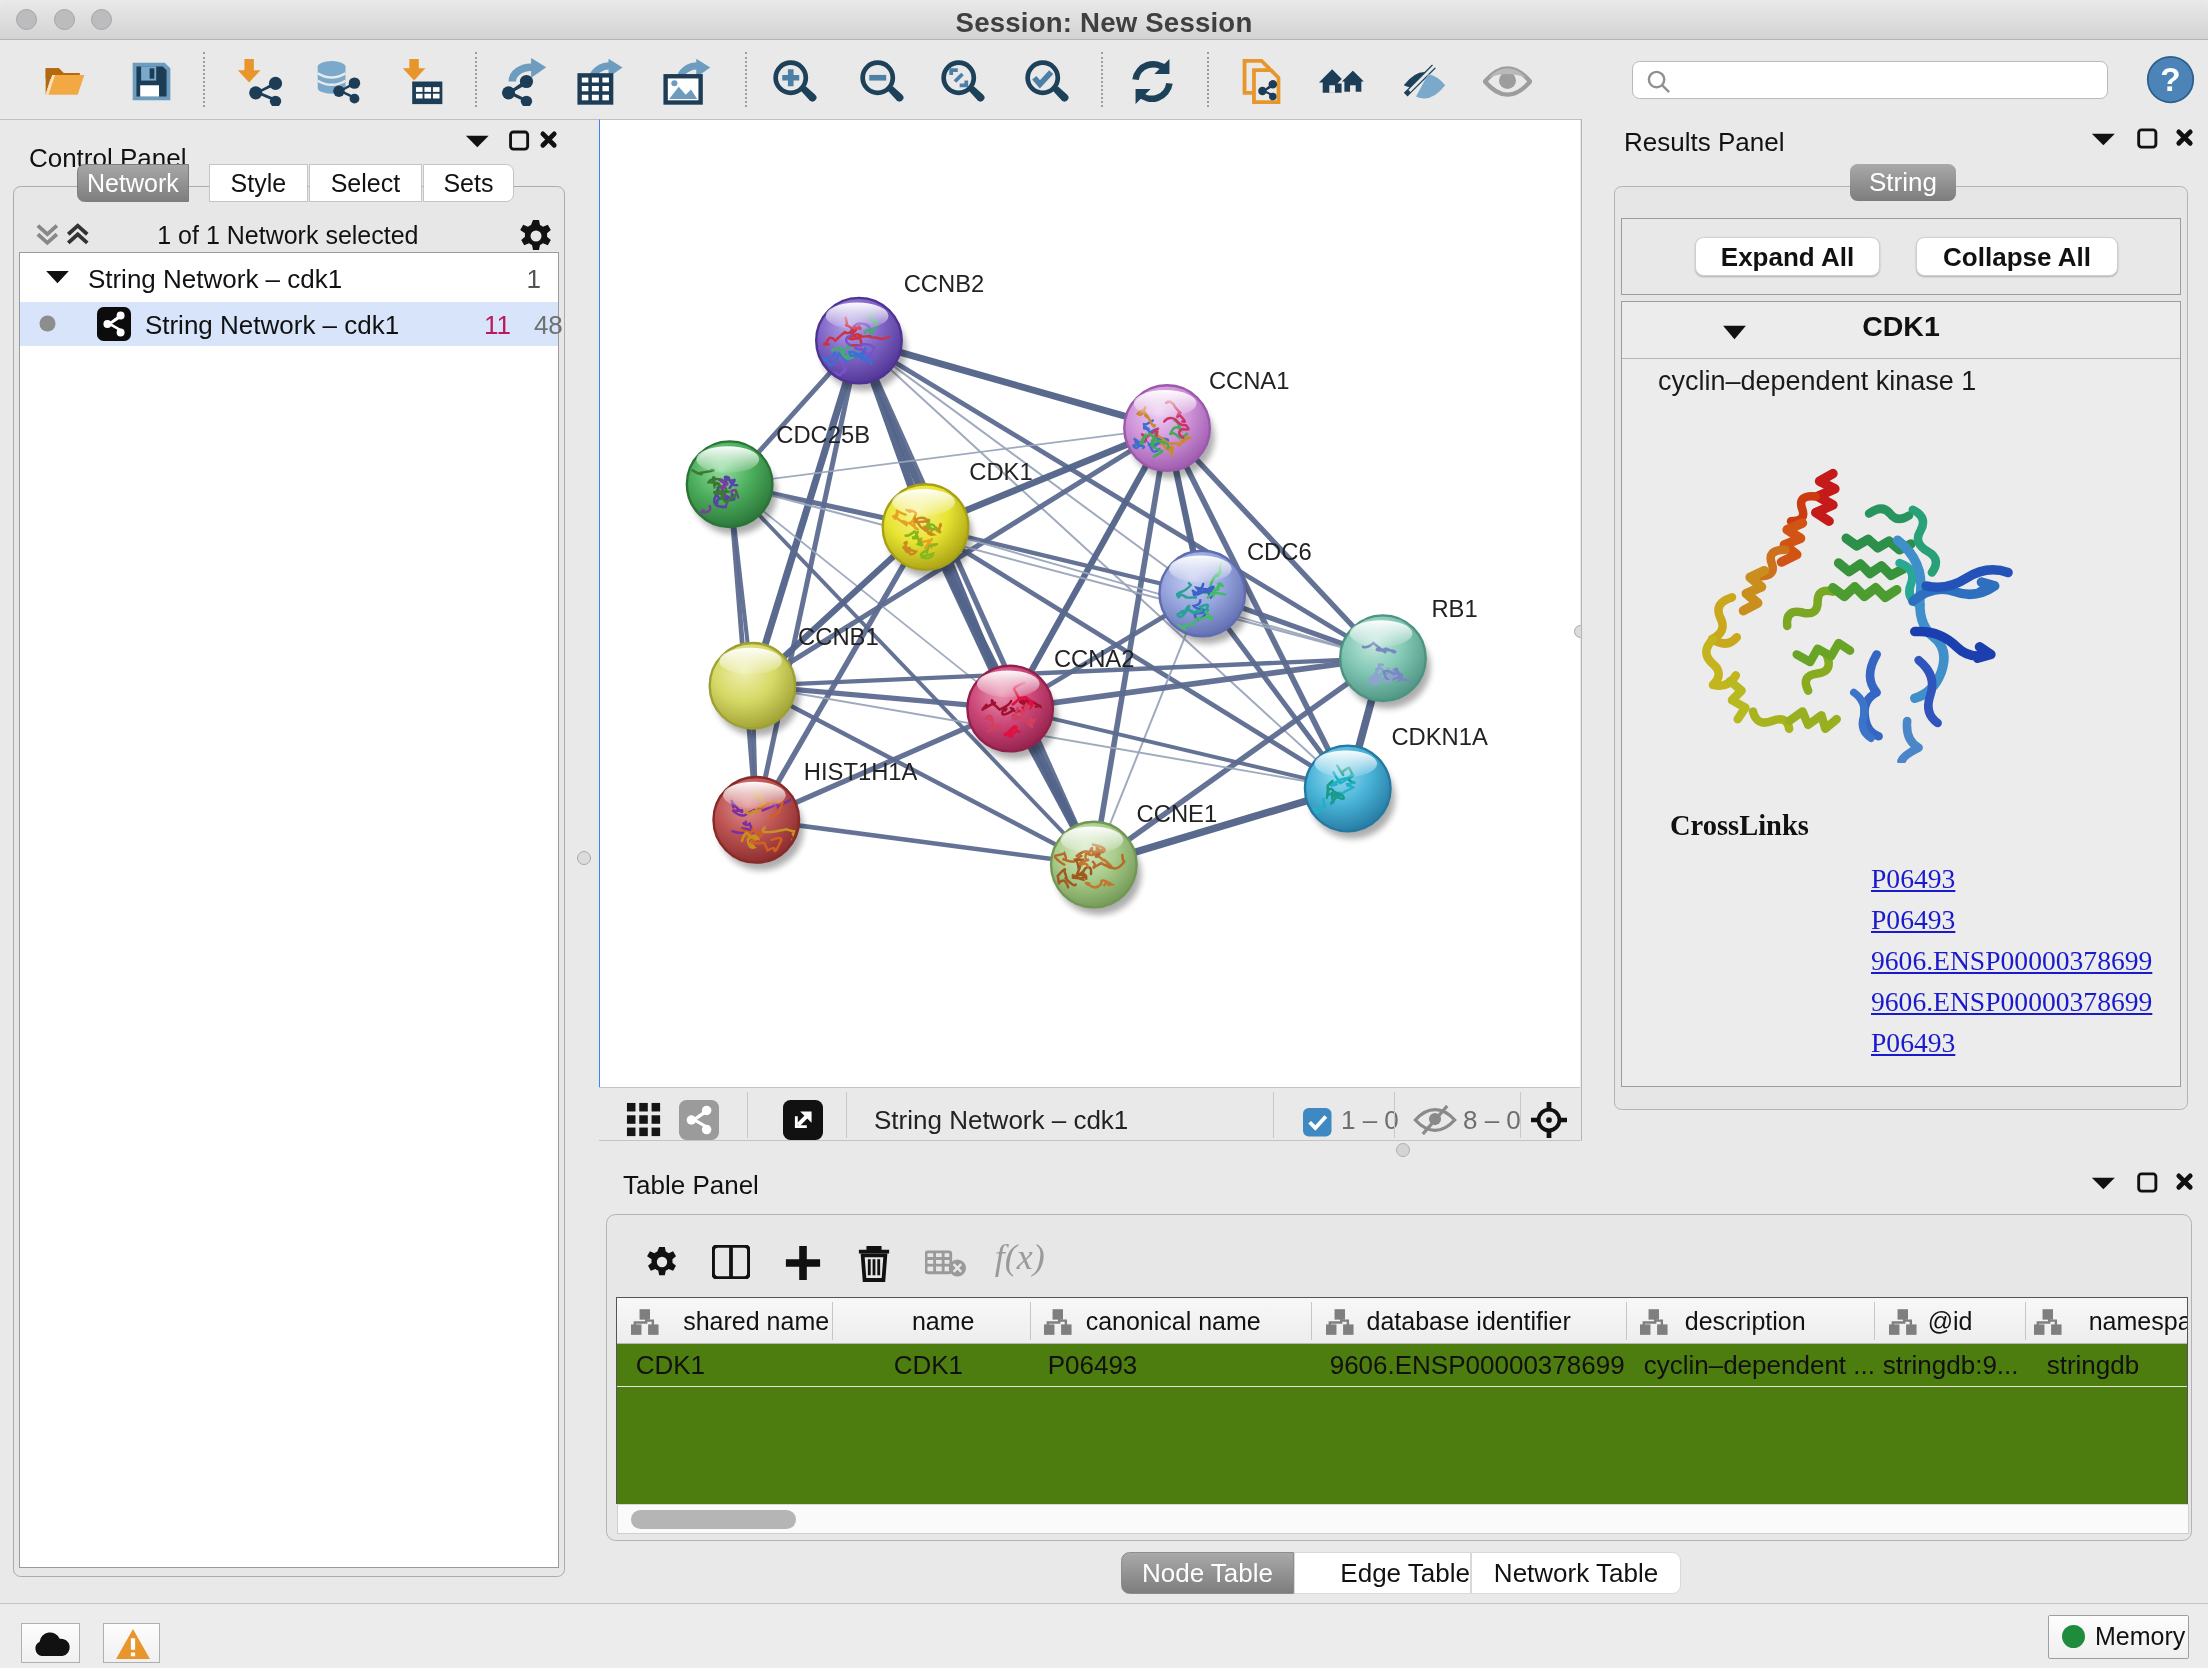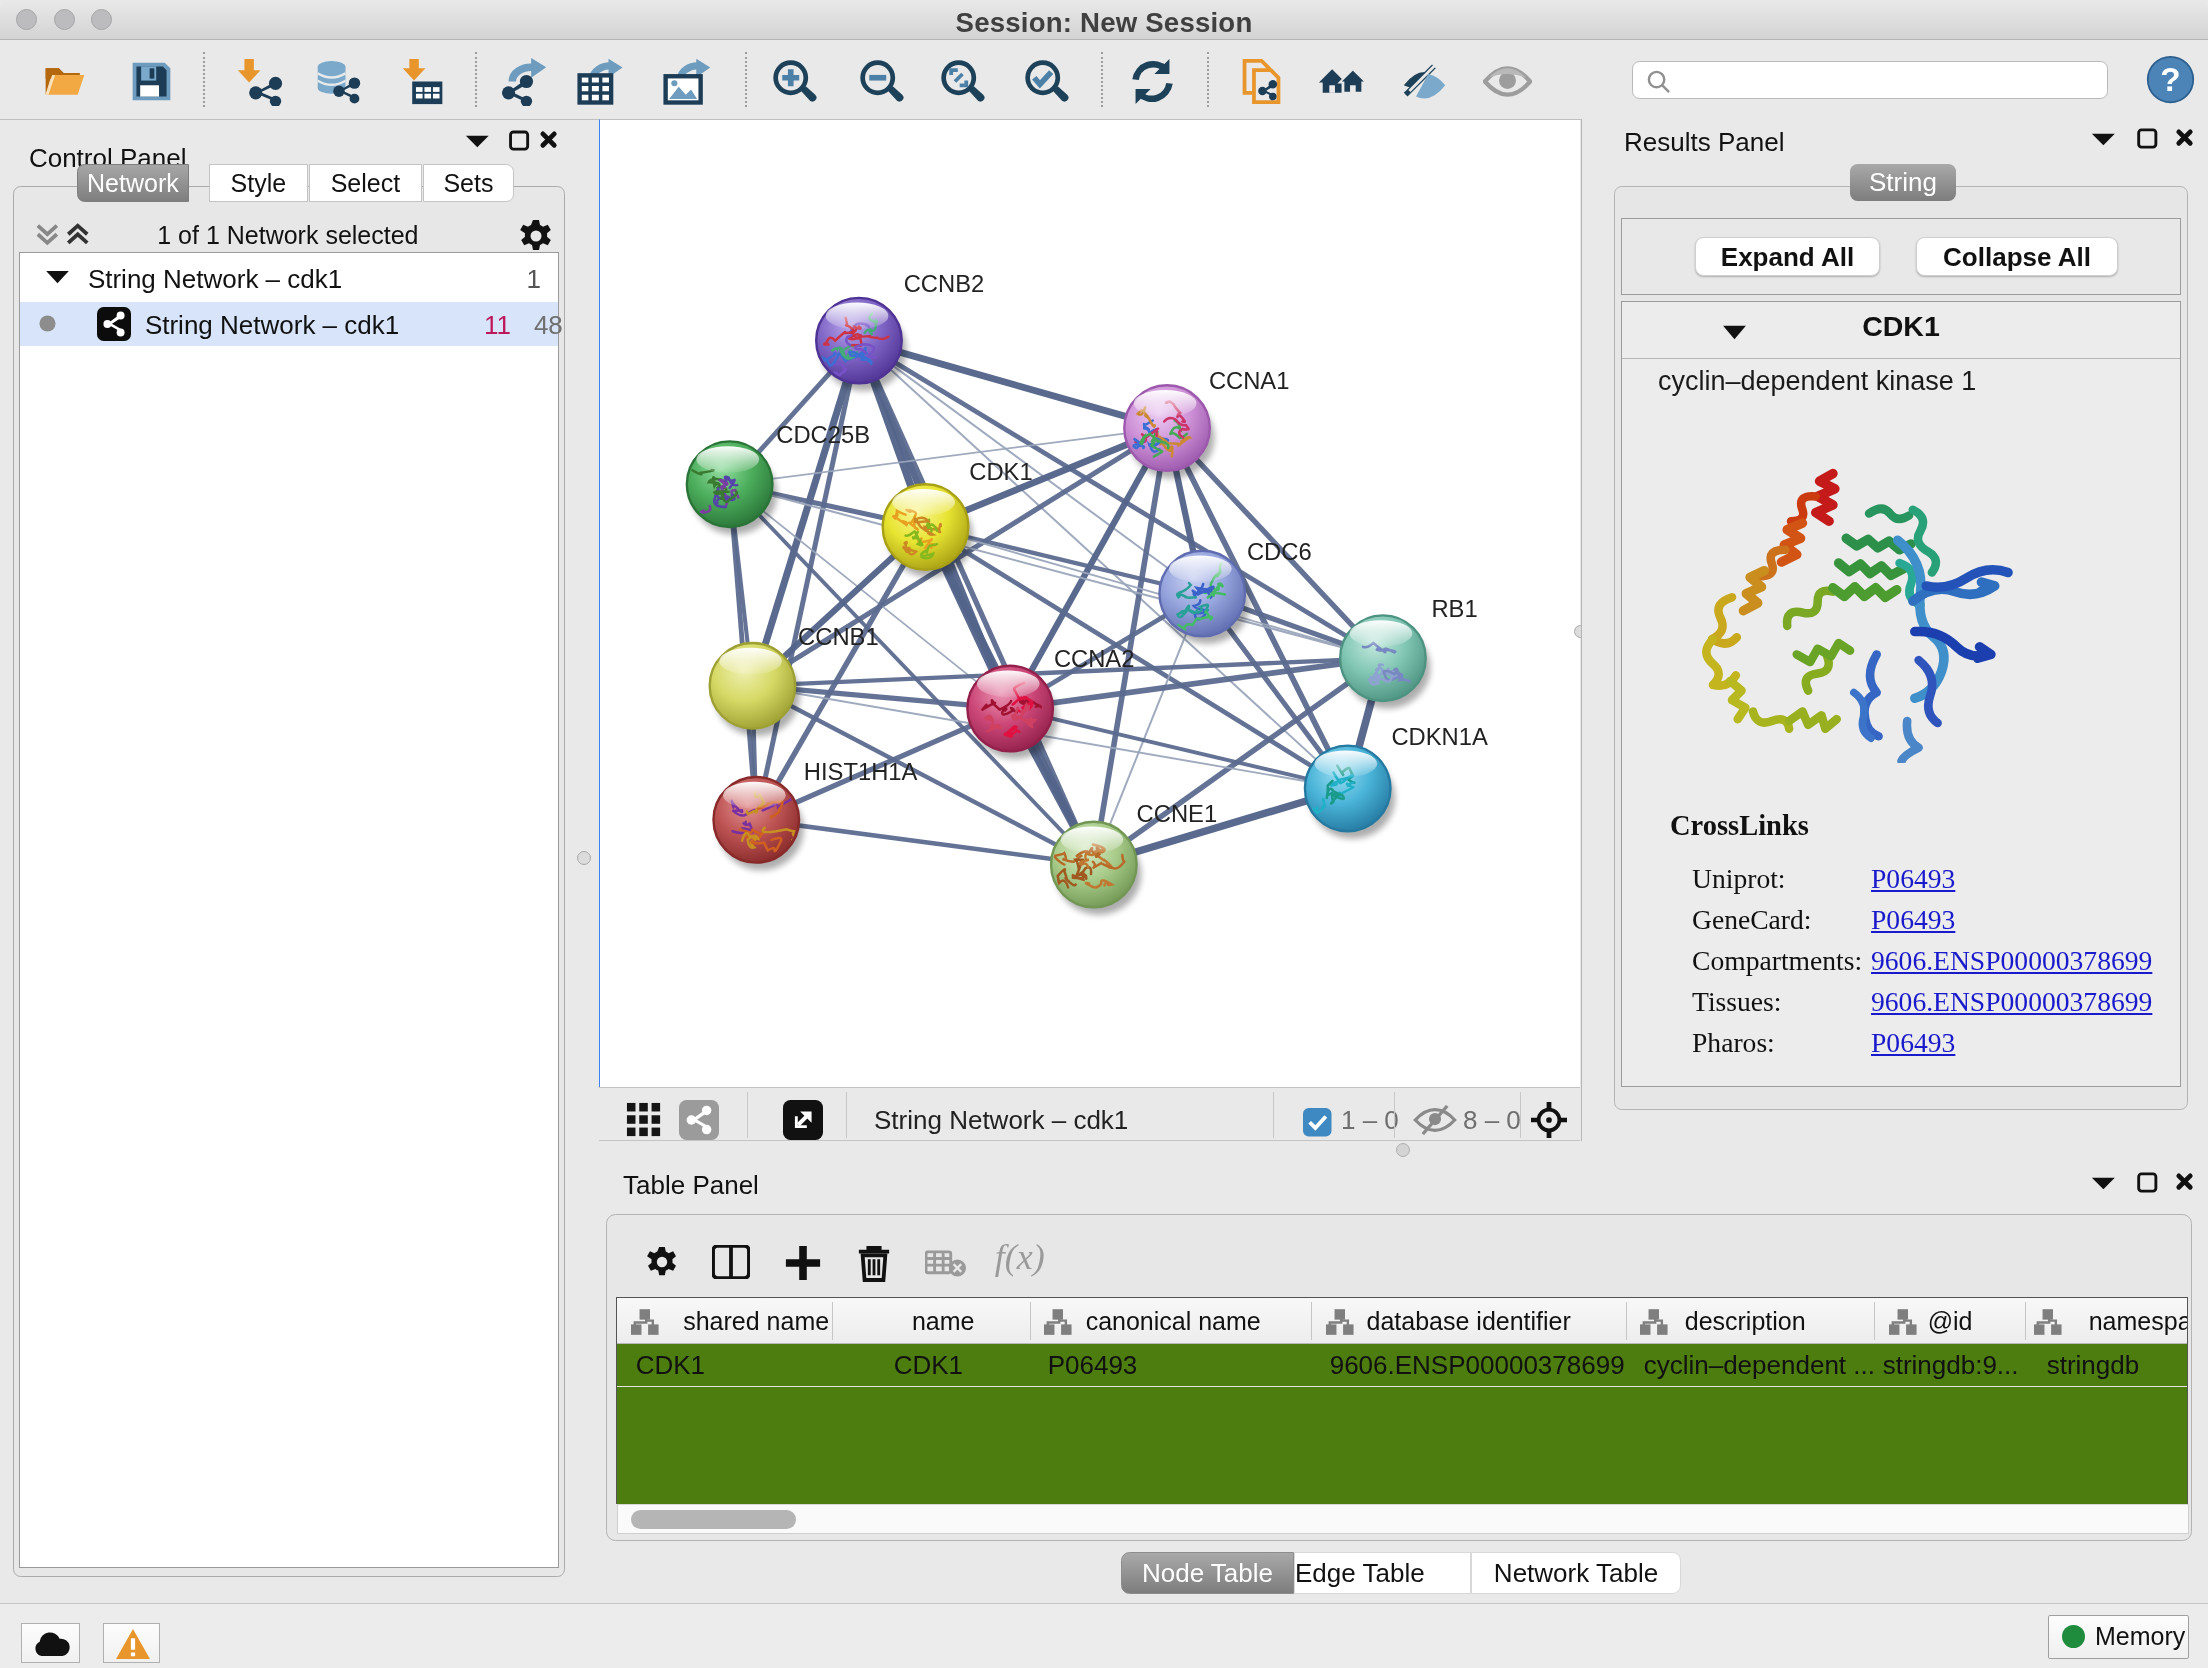--- a/index.html
+++ b/index.html
@@ -689,23 +689,20 @@
         <path d="M246 270 q-2 20 12 28 q-16 8-18 14" stroke="#4a86c8" stroke-width="9"></path>
         <path d="M252 144 q22-18 44-10 q22 8 42-6 l-14-4 m14 4 l-15 6" stroke="#2f6fc0" stroke-width="10"></path>
         <path d="M352 114 q-22-8-44 6 q-20 13-42 8" stroke="#2353b8" stroke-width="10"></path>
         <path d="M254 176 q26-2 44 16 q14 14 36 8 l-12-8 m12 8 l-14 4" stroke="#1b3fae" stroke-width="10"></path>
         <path d="M258 206 q20 16 12 38 q-6 18 8 28" stroke="#2f55bc" stroke-width="9"></path>
         <path d="M214 200 q-14 24 0 40 q-16 8-12 28 q2 14 14 18" stroke="#3566c4" stroke-width="9"></path>
         <path d="M190 240 q14 10 10 26 q-4 14 8 22" stroke="#3b74c8" stroke-width="8"></path>
       </g>
     </svg>
     <div class="abs" style="left:48px; top:508px; font-size:28.5px; font-weight:700; color:#111; font-family:'Liberation Serif',serif;">CrossLinks</div>
-    <div class="abs" style="left:70px; top:556px; font-size:27.6px; color:#111; font-family:'Liberation Serif',serif; line-height:41px;">
-      Uniprot:<br>GeneCard:<br>Compartments:<br>Tissues:<br>Pharos:
-    </div>
     <div class="abs" style="left:249px; top:556px; font-size:27.6px; color:#1a1acd; font-family:'Liberation Serif',serif; line-height:41px; text-decoration:underline;">
       P06493<br>P06493<br>9606.ENSP00000378699<br>9606.ENSP00000378699<br>P06493
     </div>
   </div>
 </div>
 
 <div id="tablepanel" class="abs">
   <div class="paneltitle abs" style="left:24px; top:13.3px;">Table Panel</div>
   <svg class="abs" style="left:1491px; top:15px" width="105" height="21" viewBox="0 0 110 22">
     <path d="M2 6 l12 12 12-12z" fill="#111"></path>
@@ -792,21 +789,21 @@
     <g id="treeicon" fill="#7f7f7f">
       <rect x="9" y="0" width="11" height="11"></rect>
       <rect x="0" y="16" width="11" height="11"></rect>
       <rect x="18" y="16" width="11" height="11"></rect>
       <path d="M13 8 h3 v6 h-12 v4 h3 M16 12 h7 v6 h3" fill="none" stroke="#7f7f7f" stroke-width="2.5"></path>
     </g>
   </defs>
 </svg>
 
 <div class="abs" style="left:1121px; top:1552px; width:173px; height:42px; background:linear-gradient(#a9a9a9,#7d7d7d); border:1px solid #8d8d8d; border-radius:8.6px 0 0 8.6px; color:#fff; font-size:26px; text-align:center; line-height:41px;">Node Table</div>
-<div class="abs" style="left:1294px; top:1552px; width:177px; height:42px; background:#fff; border:1px solid #d8d8d8; color:#111; font-size:26px; text-align:left; line-height:41px;">Edge Table</div>
+<div class="abs" style="left:1294px; top:1552px; width:177px; height:42px; background:#fff; border:1px solid #d8d8d8; color:#111; font-size:26px; text-align:right; line-height:41px;">Edge Table</div>
 <div class="abs" style="left:1471px; top:1552px; width:210px; height:42px; background:#fff; border:1px solid #d8d8d8; border-radius:0 8.6px 8.6px 0; color:#111; font-size:26px; text-align:center; line-height:41px;">Network Table</div>
 
 <div id="statusbar" class="abs">
   <div class="sbtn" style="left:21px; top:19px; width:59px; height:40px;">
     <svg style="position:absolute;left:9.5px;top:6.7px" width="40" height="27" viewBox="0 0 42 28">
       <path d="M10 26 a8 8 0 0 1 -2-15 a11 11 0 0 1 21-3 a7.5 7.5 0 0 1 3 18z" fill="#111"></path>
     </svg>
   </div>
   <div class="sbtn" style="left:103px; top:19px; width:57px; height:40px;">
     <svg style="position:absolute;left:10.5px;top:3.8px" width="36" height="32" viewBox="0 0 38 34">

